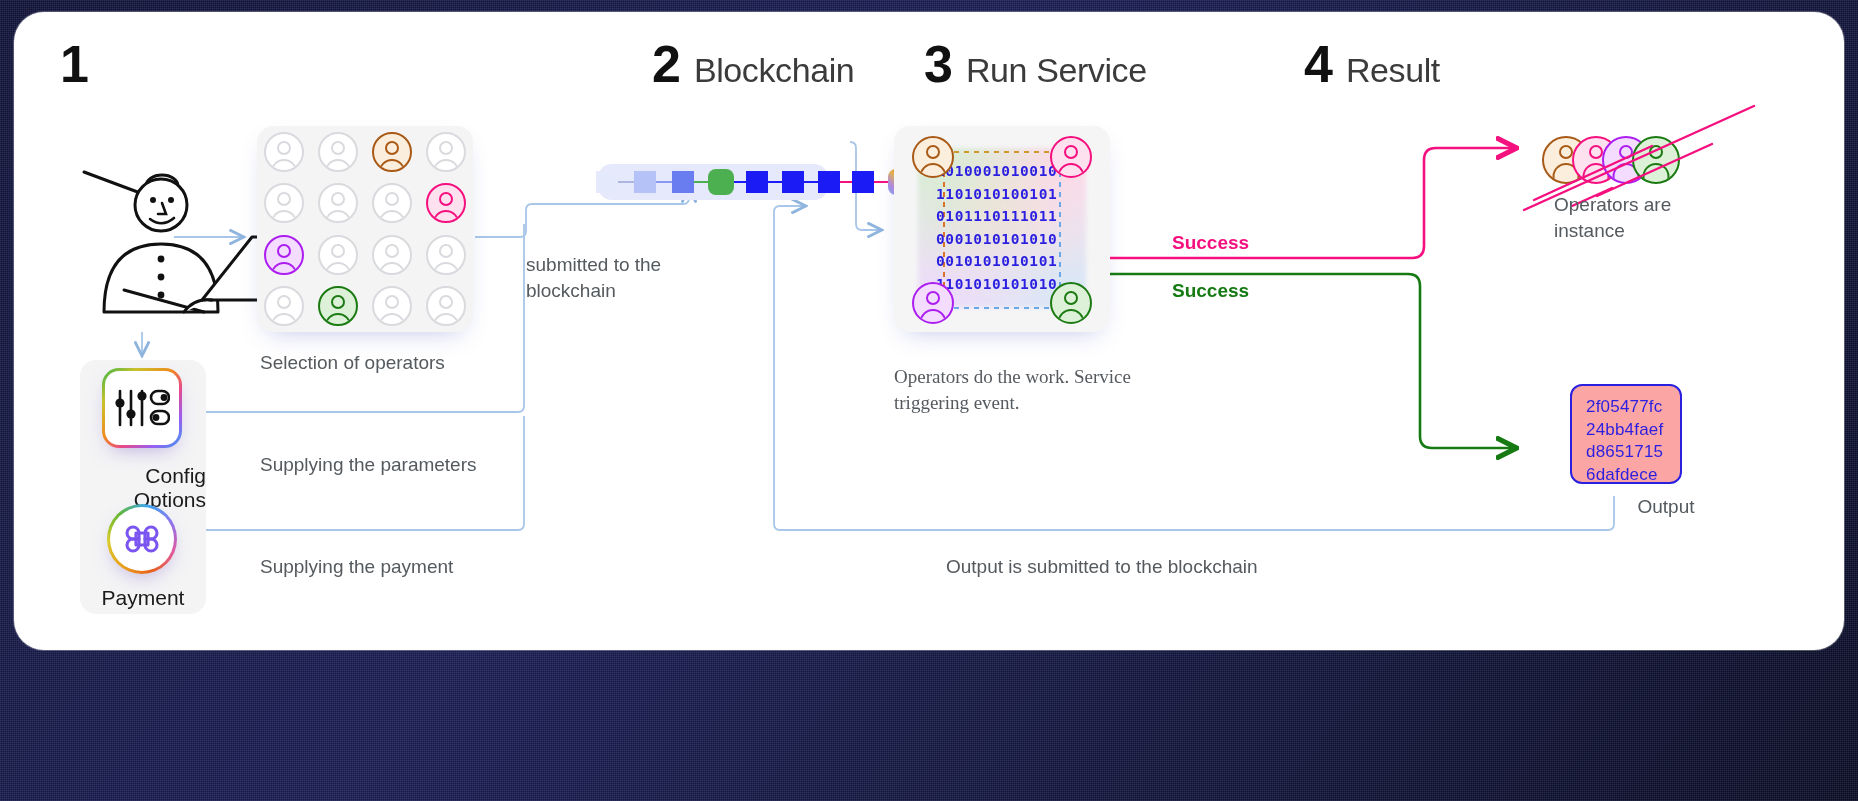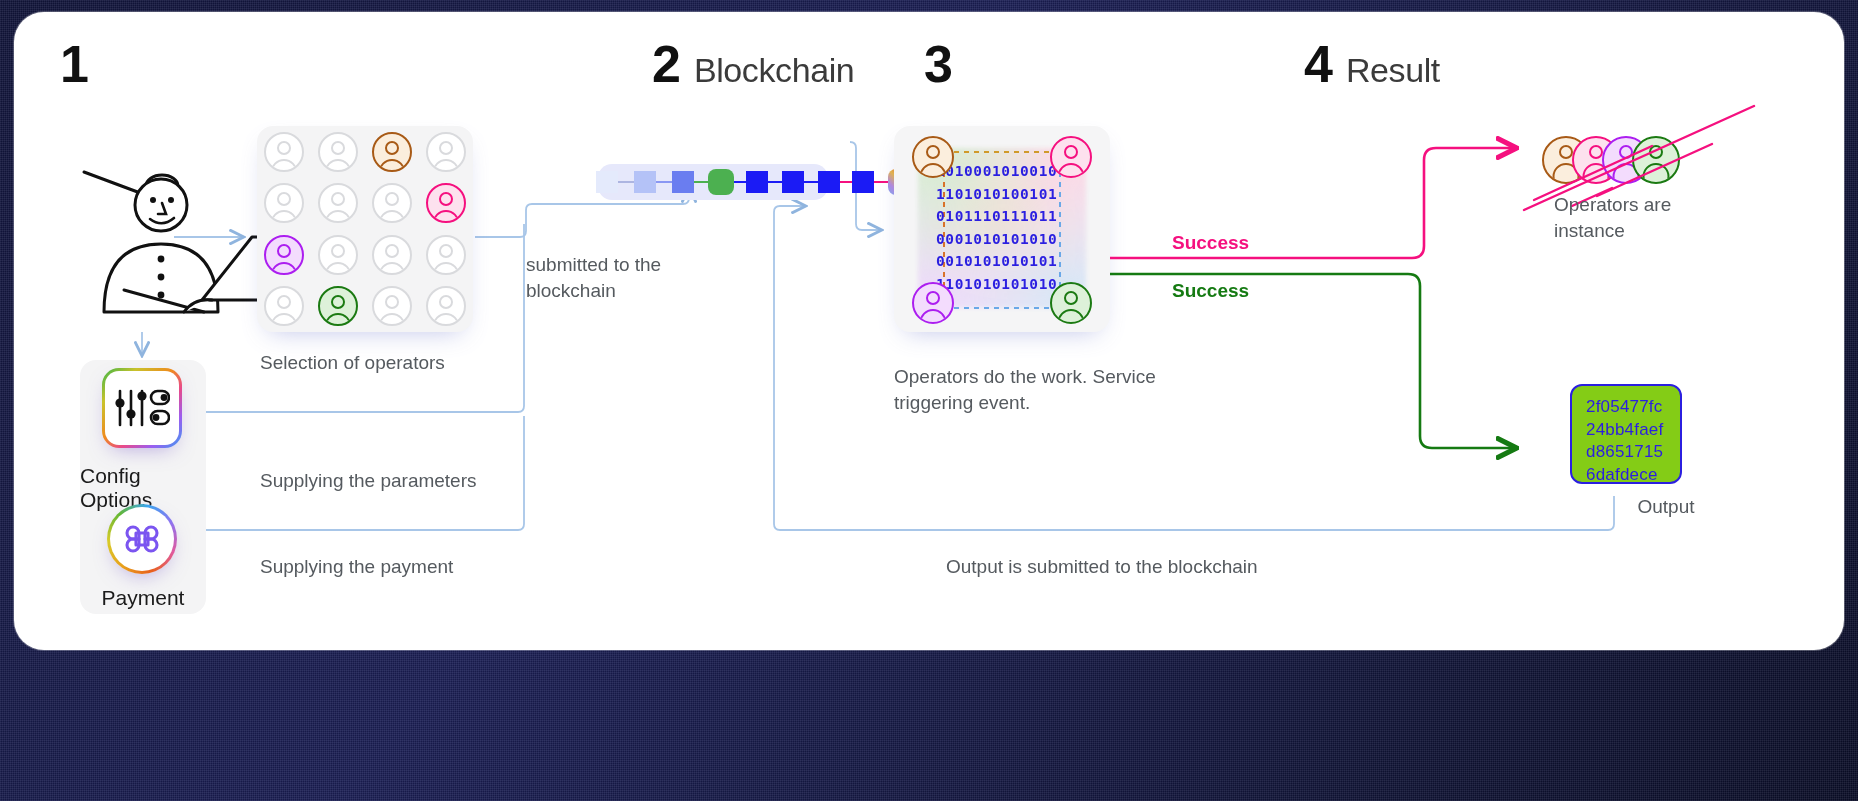--- a/index.html
+++ b/index.html
@@ -101,21 +101,21 @@
     position:absolute;left:93px;top:492px;width:70px;height:70px;border-radius:50%;
     background:conic-gradient(from 215deg,#e8a01c,#d8cb2a,#63b734,#3ba6ef,#8f73f0,#e05aa0,#e8601c,#e8a01c);
     padding:3px;box-sizing:border-box;
     box-shadow:0 8px 20px -8px rgba(120,90,200,.5);
   }
   #pay-icon .inner{width:100%;height:100%;background:#fff;border-radius:50%;display:flex;align-items:center;justify-content:center;}
 
   
   #out-box{
     position:absolute;left:1556px;top:372px;width:112px;height:100px;
-    border:2.5px solid #2b1fe0;border-radius:12px;background:#84cc16;
+    border:2.5px solid #2b1fe0;border-radius:12px;background:#fca5a5;
     box-sizing:border-box;padding:10px 0 0 14px;
   }
   #out-box .hash{font-size:17px;line-height:1.33;color:#2b1fe0;letter-spacing:.2px;}
 
   
   #slashed{position:absolute;left:1528px;top:116px;width:180px;height:62px;}
 
   .flow-lbl{position:absolute;font-size:19px;font-weight:600;}
   .flow-lbl.fail{color:#f5107f;}
   .flow-lbl.succ{color:#157a12;}
@@ -130,20 +130,21 @@
 
     <div class="step-head" style="left:46px;top:26px;">
       <span class="step-num">1</span>
     </div>
     <div class="step-head" style="left:638px;top:26px;">
       <span class="step-num">2</span>
       <span class="step-title">Blockchain</span>
     </div>
     <div class="step-head" style="left:910px;top:26px;">
       <span class="step-num">3</span>
+      <span class="step-title">Run Service</span>
     </div>
     <div class="step-head" style="left:1290px;top:26px;">
       <span class="step-num">4</span>
       <span class="step-title">Result</span>
     </div>
 
     <svg class="layer">
       <defs>
         <marker id="ar-blue" markerWidth="9" markerHeight="9" refX="7" refY="4.5" orient="auto">
           <path d="M0,0.5 L8,4.5 L0,8.5" fill="none" stroke="#8fb4de" stroke-width="1.6"></path>
@@ -273,21 +274,21 @@
       <div class="svc-av" style="left:156px;top:10px;">
         <div class="av pink" style="width:42px;height:42px;"></div>
       </div>
       <div class="svc-av" style="left:18px;top:156px;">
         <div class="av purple" style="width:42px;height:42px;"></div>
       </div>
       <div class="svc-av" style="left:156px;top:156px;">
         <div class="av green" style="width:42px;height:42px;"></div>
       </div>
     </div>
-    <div class="caption" style="left:880px;top:352px;width:280px;white-space:pre-line;">Operators do the work. Service
+    <div class="caption" style="left:880px;top:352px;width:280px;white-space:pre-line;font-family:Liberation Serif, serif;">Operators do the work. Service
 triggering event.</div>
 
     <svg class="layer">
       <path d="M1096,246 L1398,246 Q1410,246 1410,234 L1410,148 Q1410,136 1422,136 L1500,136" fill="none" stroke="#f5107f" stroke-width="2.6" marker-end="url(#ar-pink)"></path>
       <path d="M1096,262 L1394,262 Q1406,262 1406,274 L1406,424 Q1406,436 1418,436 L1500,436" fill="none" stroke="#157a12" stroke-width="2.6" marker-end="url(#ar-green)"></path>
     </svg>
     <div class="flow-lbl fail" style="left:1158px;top:220px;">Success</div>
     <div class="flow-lbl succ" style="left:1158px;top:268px;">Success</div>
 
     <div id="slashed">
@@ -332,35 +333,35 @@
           </g>
           <g fill="none" stroke="#111" stroke-width="2.6">
             <rect x="37" y="5" width="18" height="13" rx="6.5"></rect>
             <rect x="37" y="25" width="18" height="13" rx="6.5"></rect>
           </g>
           <circle cx="50" cy="11.5" r="3.4" fill="#111"></circle>
           <circle cx="42" cy="31.5" r="3.4" fill="#111"></circle>
         </svg>
       </div>
     </div>
-    <div class="lbl-dark" style="left:66px;top:452px;width:126px;text-align:left;">Config Options</div>
+    <div class="lbl-dark" style="left:66px;top:452px;width:126px;text-align:right;">Config Options</div>
 
     <div id="pay-icon">
       <div class="inner">
         <svg width="40" height="40" viewBox="0 0 40 40">
           <g fill="none" stroke="#7b55f0" stroke-width="3.1" stroke-linejoin="round">
             <path d="M14,20 H11 a6,6 0 1 1 6,-6 V20 Z"></path>
             <path d="M26,20 H29 a6,6 0 1 0 -6,-6 V20 Z"></path>
             <path d="M14,20 H11 a6,6 0 1 0 6,6 V20 Z"></path>
             <path d="M26,20 H29 a6,6 0 1 1 -6,6 V20 Z"></path>
             <rect x="14" y="14" width="12" height="12"></rect>
           </g>
         </svg>
       </div>
     </div>
     <div class="lbl-dark" style="left:66px;top:574px;width:126px;text-align:center;">Payment</div>
 
-    <div class="caption" style="left:246px;top:440px;margin-top:16px;">Supplying the parameters</div>
+    <div class="caption" style="left:246px;top:440px;">Supplying the parameters</div>
     <div class="caption" style="left:246px;top:542px;">Supplying the payment</div>
     <div class="caption" style="left:932px;top:542px;">Output is submitted to the blockchain</div>
 
   </div>
 </div>
 
 </body></html>

